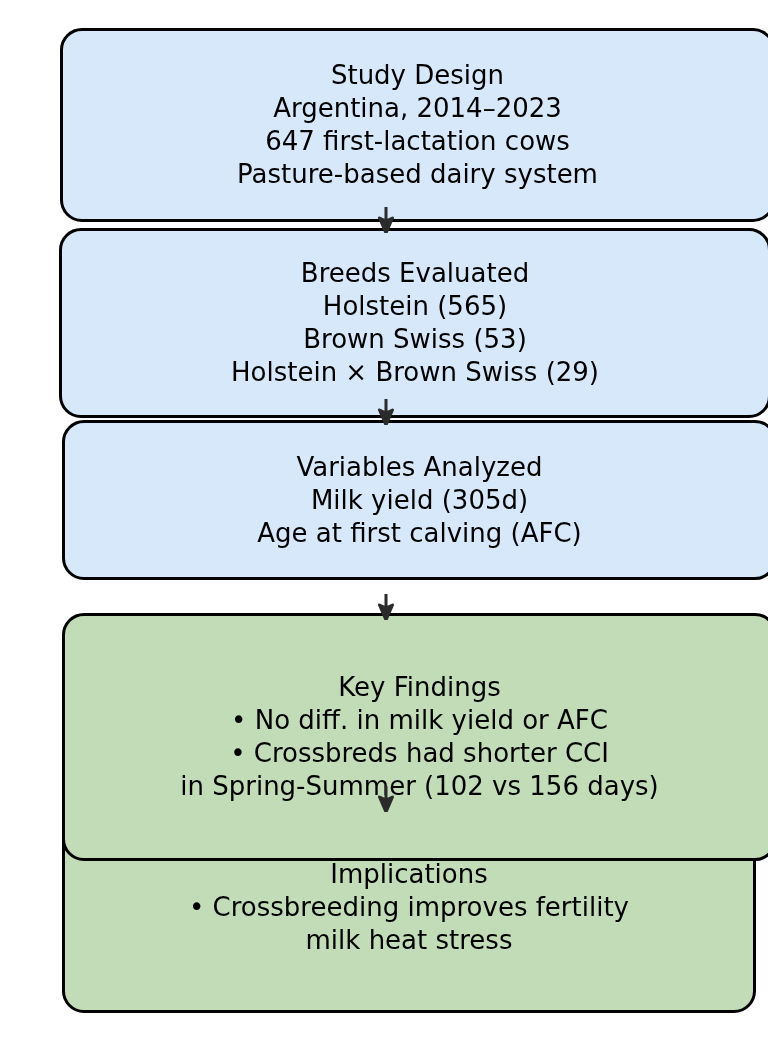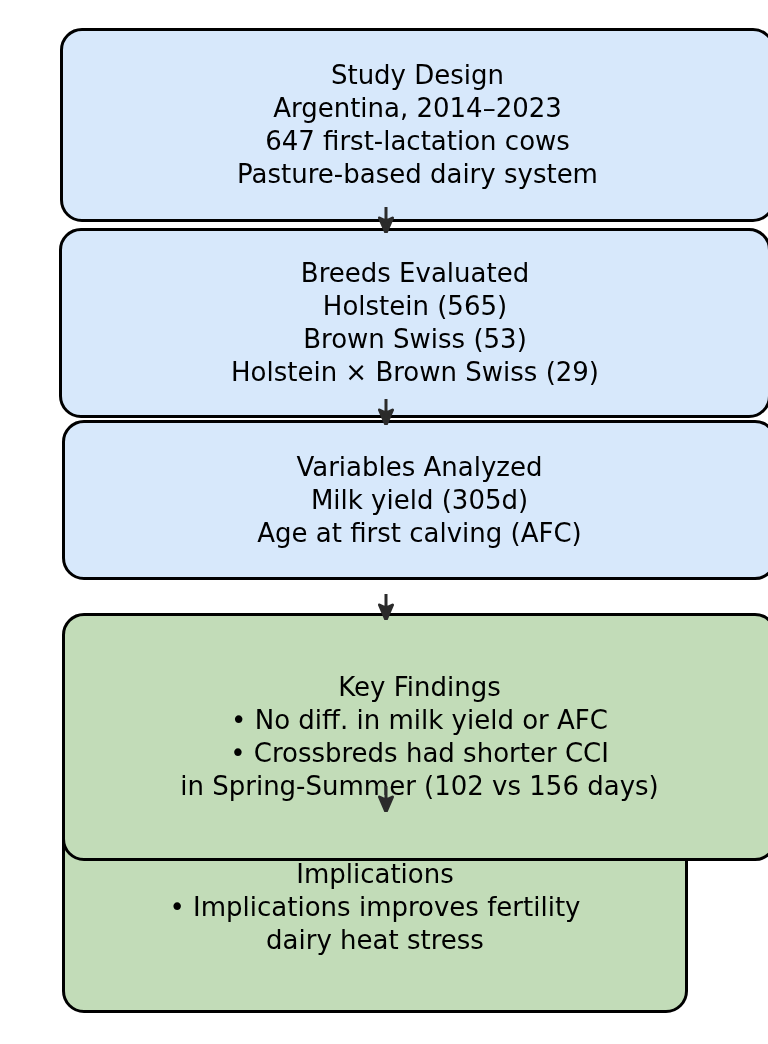--- a/index.html
+++ b/index.html
@@ -41,21 +41,21 @@
     white-space: nowrap;
   }
   .node.blue  { background: #d7e8fb; }
   .node.green { background: #c2dcb8; }
 
   
   #node-1 { left: 28px;  top: 28px;  width: 715px; height: 194px; z-index: 5; }
   #node-2 { left: 27px;  top: 228px; width: 712px; height: 190px; z-index: 4; }
   #node-3 { left: 30px;  top: 420px; width: 715px; height: 160px; z-index: 3; }
   #node-4 { left: 30px;  top: 613px; width: 715px; height: 248px; z-index: 2; }
-  #node-5 { left: 30px;  top: 801px; width: 626px; height: 212px; z-index: 1; }
+  #node-5 { left: 30px;  top: 801px; width: 694px; height: 212px; z-index: 1; }
 
   .arrow {
     position: absolute;
     width: 16px;
     height: 26px;
     z-index: 20;
   }
   .arrow svg { display: block; width: 16px; height: 26px; }
 
   #arrow-1 { left: 378px; top: 207px; }
@@ -90,22 +90,22 @@
 
   <div class="node green" id="node-4">
     <span class="line">Key Findings</span>
     <span class="line">• No diff. in milk yield or AFC</span>
     <span class="line">• Crossbreds had shorter CCI</span>
     <span class="line">in Spring-Summer (102 vs 156 days)</span>
   </div>
 
   <div class="node green" id="node-5">
     <span class="line">Implications</span>
-    <span class="line">• Implications improves fertility</span>
-    <span class="line">dairy heat stress</span>
+    <span class="line">• Crossbreeding improves fertility</span>
+    <span class="line">milk heat stress</span>
   </div>
 
   <div class="arrow" id="arrow-1">
     <svg viewBox="0 0 16 26" xmlns="http://www.w3.org/2000/svg">
       <path d="M8 0 L8 14 M8 26 L1.5 11 L8 14 L14.5 11 Z" fill="#2b2b2b" stroke="#2b2b2b" stroke-width="3" stroke-linejoin="round"></path>
     </svg>
   </div>
   <div class="arrow" id="arrow-2">
     <svg viewBox="0 0 16 26" xmlns="http://www.w3.org/2000/svg">
       <path d="M8 0 L8 14 M8 26 L1.5 11 L8 14 L14.5 11 Z" fill="#2b2b2b" stroke="#2b2b2b" stroke-width="3" stroke-linejoin="round"></path>

